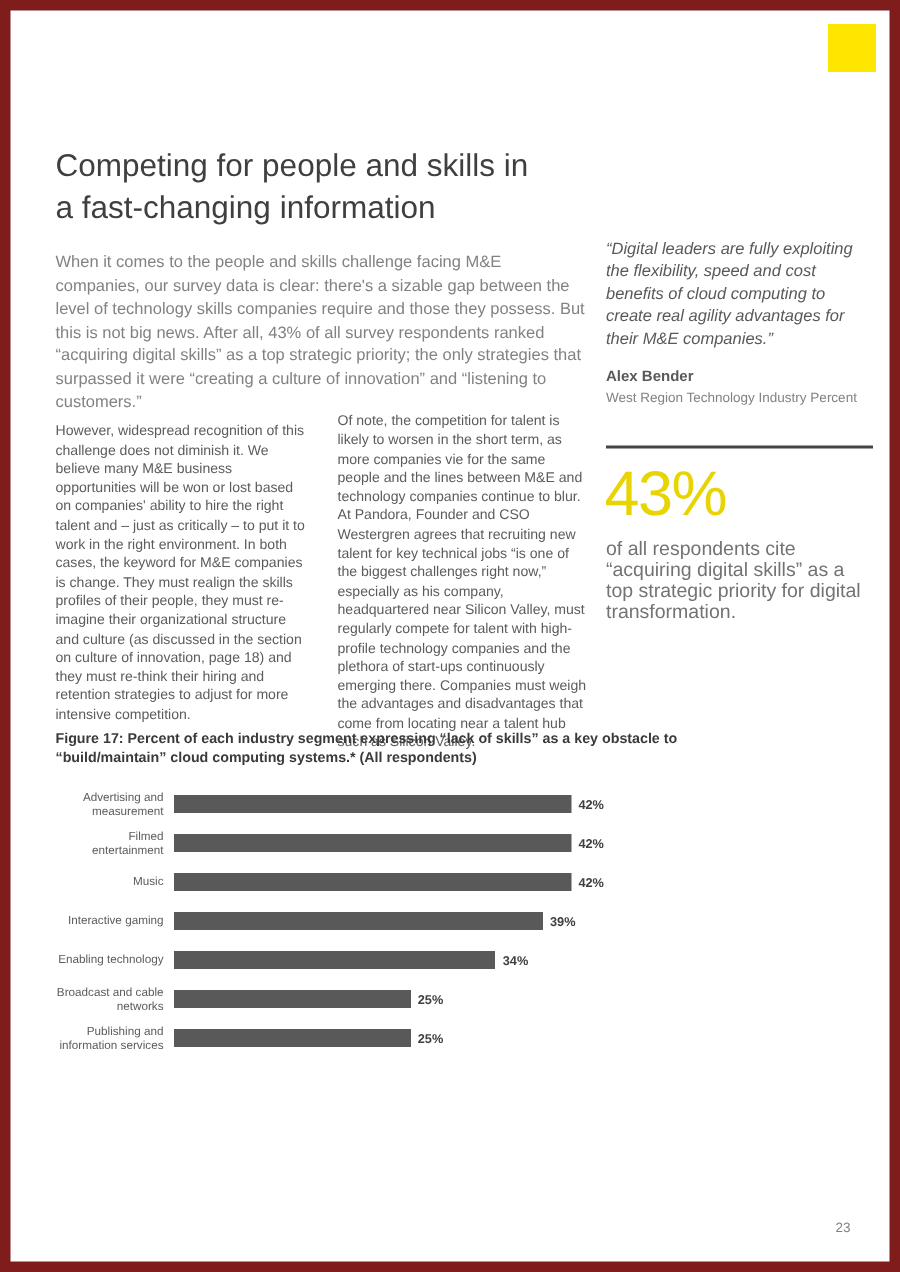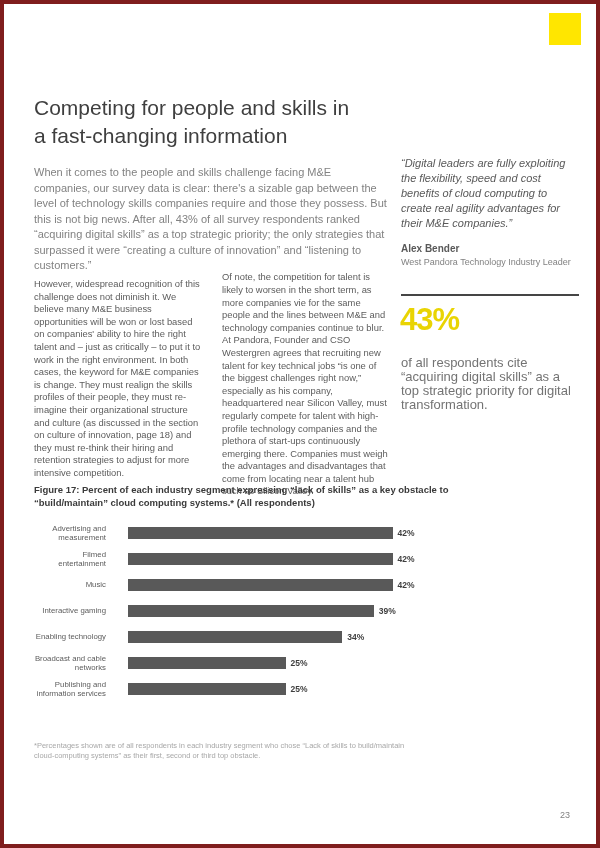--- a/index.html
+++ b/index.html
@@ -1,53 +1,53 @@
 <!DOCTYPE html>
 <html><head>
 <meta charset="utf-8">
 <style>
   html,body { margin:0; padding:0; background:#f2f2f2; font-family:"Liberation Sans", sans-serif; }
   .page {
     position:relative; width:600px; height:848px; background:#ffffff;
-    border:4px solid #7f1d1d; box-sizing:border-box; overflow:hidden;
+    border:7px solid #7f1d1d; box-sizing:border-box; overflow:hidden;
   }
   .brand-square { position:absolute; left:545px; top:9px; width:32px; height:32px; }
   .title {
     position:absolute; left:30px; top:76px; width:420px;
     font-size:21px; line-height:1.35; color:#3f3f3f; font-weight:400;
   }
   .intro {
     position:absolute; left:30px; top:150px; width:356px;
     font-size:11px; line-height:15.5px; color:#828282;
   }
   .quote-block { position:absolute; left:397px; top:152px; width:178px; }
   .quote-text { font-size:11px; font-style:italic; color:#595959; line-height:15px; }
   .quote-author { margin-top:12px; font-size:10px; font-weight:bold; color:#595959; }
   .quote-author-title { font-size:9px; color:#828282; line-height:12px; margin-top:2px; }
   .quote-author-org { font-size:9px; color:#828282; line-height:12px; }
   .rule { position:absolute; left:397px; top:290px; width:178px; height:2px; background:#454545; }
   .stat-value {
     position:absolute; left:396px; top:298px;
-    font-size:31px; font-weight:bold; color:#e9d403; letter-spacing:-1px;
+    font-size:42px; font-weight:normal; color:#e9d403; letter-spacing:-1px;
   }
   .stat-caption {
     position:absolute; left:397px; top:352px; width:178px;
     font-size:13px; line-height:14px; color:#737373;
   }
   .body-col { position:absolute; top:258px; font-size:9.4px; line-height:12.6px; color:#5c5c5c; }
   .col1 { left:30px;  width:168px;margin-top:16px; }
   .col2 { left:218px; width:168px; }
   .figure-caption {
     position:absolute; left:30px; top:479px; width:440px;
     font-size:9.5px; font-weight:bold; color:#3a3a3a; line-height:13px;
   }
   .chart { position:absolute; left:30px; top:516px; width:400px; }
   .chart-row { display:flex; align-items:center; height:26px; }
   .chart-label {
-    flex:0 0 72px; text-align:right; padding-right:22px;
+    flex:0 0 72px; text-align:right; padding-right:7px;
     font-size:7.8px; line-height:9.5px; color:#5c5c5c;
   }
   .chart-bar-area { flex:1; display:flex; align-items:center; }
   .chart-bar { height:12px; }
   .chart-value { margin-left:5px; font-size:8.5px; font-weight:bold; color:#3f3f3f; }
   .footnote {
     position:absolute; left:30px; top:737px; width:380px;
     font-size:7.5px; line-height:10px; color:#a8a8a8;
   }
   .page-number { position:absolute; right:26px; top:806px; font-size:9px; color:#828282; }
@@ -59,21 +59,21 @@
 
   <div class="brand-square" style="background: rgb(255, 230, 0);"></div>
 
   <h1 class="title"><span>Competing for people and skills in</span><br><span>a fast-changing information</span></h1>
 
   <p class="intro">When it comes to the people and skills challenge facing M&amp;E companies, our survey data is clear: there's a sizable gap between the level of technology skills companies require and those they possess. But this is not big news. After all, 43% of all survey respondents ranked “acquiring digital skills” as a top strategic priority; the only strategies that surpassed it were “creating a culture of innovation” and “listening to customers.”</p>
 
   <div class="quote-block">
     <div class="quote-text">“Digital leaders are fully exploiting the flexibility, speed and cost benefits of cloud computing to create real agility advantages for their M&amp;E companies.”</div>
     <div class="quote-author">Alex Bender</div>
-    <div class="quote-author-title">West Pandora Technology Industry Leader</div>
+    <div class="quote-author-title">West Region Technology Industry Percent</div>
   </div>
 
   <div class="rule"></div>
 
   <div class="stat-value" style="color: rgb(233, 212, 3);">43%</div>
   <div class="stat-caption">of all respondents cite “acquiring digital skills” as a top strategic priority for digital transformation.</div>
 
   <p class="body-col col1">However, widespread recognition of this challenge does not diminish it. We believe many M&amp;E business opportunities will be won or lost based on companies' ability to hire the right talent and – just as critically – to put it to work in the right environment. In both cases, the keyword for M&amp;E companies is change. They must realign the skills profiles of their people, they must re-imagine their organizational structure and culture (as discussed in the section on culture of innovation, page 18) and they must re-think their hiring and retention strategies to adjust for more intensive competition.</p>
   <p class="body-col col2">Of note, the competition for talent is likely to worsen in the short term, as more companies vie for the same people and the lines between M&amp;E and technology companies continue to blur. At Pandora, Founder and CSO Westergren agrees that recruiting new talent for key technical jobs “is one of the biggest challenges right now,” especially as his company, headquartered near Silicon Valley, must regularly compete for talent with high-profile technology companies and the plethora of start-ups continuously emerging there. Companies must weigh the advantages and disadvantages that come from locating near a talent hub such as Silicon Valley.</p>
 
@@ -124,17 +124,16 @@
       </div>
       <div class="chart-row">
         <div class="chart-label">Publishing and information services</div>
         <div class="chart-bar-area">
           <div class="chart-bar" style="width: 157.5px; background: rgb(89, 89, 89);"></div>
           <span class="chart-value">25%</span>
         </div>
       </div>
     </div>
 
-  <div class="footnote">*Percentages shown are of all respondents in each industry segment who chose “Lack of skills to build/maintain cloud-computing systems” as their first, second or third top obstacle.</div>
 
   <div class="page-number">23</div>
 
 </div>
 
 </body></html>

